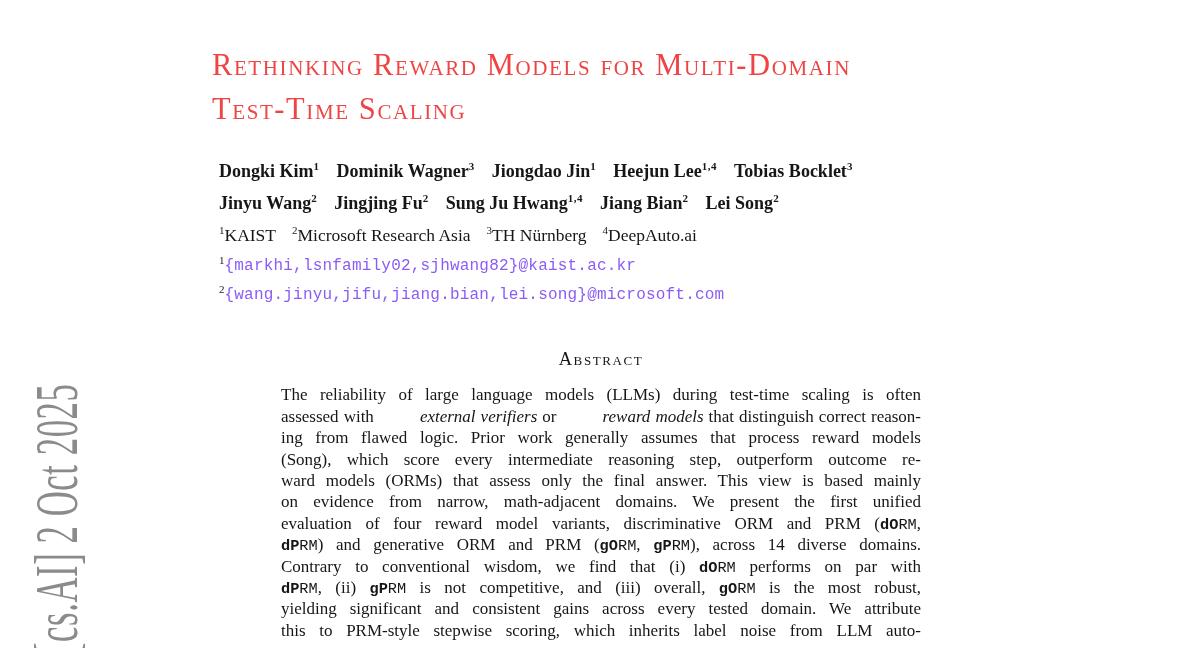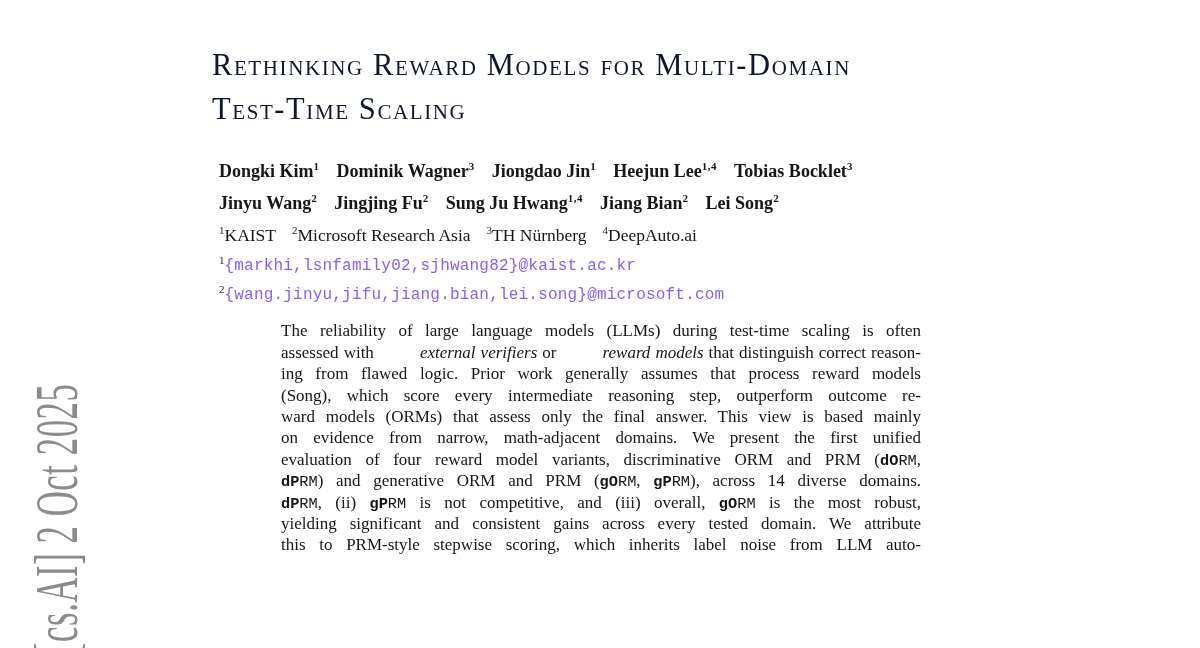--- a/index.html
+++ b/index.html
@@ -27,21 +27,21 @@
   }
   
   #content { position: absolute; left: 212px; top: 0; width: 786px; }
   .title {
     margin-top: 46px;
     font-variant: small-caps;
     font-size: 30.5px;
     line-height: 38px;
     letter-spacing: 1.6px;
     font-weight: 500;
-    color: #0f172a;
+    color: #ef4444;
   }
   #authors-block { margin-top: 25px; margin-left: 7px; }
   .author-line { font-size: 18px; line-height: 27px; font-weight: bold; white-space: nowrap; }
   .author { margin-right: 17px; }
   .author sup { font-size: 11px; letter-spacing: 0.5px; }
   #affil-line { font-size: 17.5px; line-height: 27px; font-weight: normal; white-space: nowrap; margin-left: 7px; }
   .affil { margin-right: 16px; }
   .affil sup, .email-line sup { font-size: 11px; font-family: "Liberation Serif", serif; color: #222; }
   .email-line { font-size: 16px; line-height: 23px; margin-left: 7px; white-space: nowrap; }
   .email-text { font-family: "Liberation Mono", monospace; color: #8b5cf6; letter-spacing: 0.2px; }
@@ -91,29 +91,31 @@
         <div class="author-line"><span class="author">Jinyu Wang<sup>2</sup></span><span class="author">Jingjing Fu<sup>2</sup></span><span class="author">Sung Ju Hwang<sup>1,4</sup></span><span class="author">Jiang Bian<sup>2</sup></span><span class="author">Lei Song<sup>2</sup></span></div>
       </div>
 
     <div id="affil-line"><span class="affil"><sup>1</sup>KAIST</span><span class="affil"><sup>2</sup>Microsoft Research Asia</span><span class="affil"><sup>3</sup>TH Nürnberg</span><span class="affil"><sup>4</sup>DeepAuto.ai</span></div>
 
     <div id="emails-block">
         <div class="email-line"><sup>1</sup><span class="email-text">{markhi,lsnfamily02,sjhwang82}@kaist.ac.kr</span></div>
         <div class="email-line"><sup>2</sup><span class="email-text">{wang.jinyu,jifu,jiang.bian,lei.song}@microsoft.com</span></div>
       </div>
 
+    <div id="abstract-heading">Abstract</div>
 
     <div id="abstract-body">
         <div class="abs-line"><span>The reliability of large language models (LLMs) during test-time scaling is often</span></div>
         <div class="abs-line"><span>assessed with </span><span class="seg-i">external verifiers</span><span> or </span><span class="seg-i">reward models</span><span> that distinguish correct reason-</span></div>
         <div class="abs-line"><span>ing from flawed logic. Prior work generally assumes that process reward models</span></div>
         <div class="abs-line"><span>(Song), which score every intermediate reasoning step, outperform outcome re-</span></div>
         <div class="abs-line"><span>ward models (ORMs) that assess only the final answer. This view is based mainly</span></div>
         <div class="abs-line"><span>on evidence from narrow, math-adjacent domains. We present the first unified</span></div>
         <div class="abs-line"><span>evaluation of four reward model variants, discriminative ORM and PRM (</span><span class="seg-mb">dO</span><span class="seg-m">RM</span><span>,</span></div>
         <div class="abs-line"><span class="seg-mb">dP</span><span class="seg-m">RM</span><span>) and generative ORM and PRM (</span><span class="seg-mb">gO</span><span class="seg-m">RM</span><span>, </span><span class="seg-mb">gP</span><span class="seg-m">RM</span><span>), across 14 diverse domains.</span></div>
+        <div class="abs-line"><span>Contrary to conventional wisdom, we find that (i) </span><span class="seg-mb">dO</span><span class="seg-m">RM</span><span> performs on par with</span></div>
         <div class="abs-line"><span class="seg-mb">dP</span><span class="seg-m">RM</span><span>, (ii) </span><span class="seg-mb">gP</span><span class="seg-m">RM</span><span> is not competitive, and (iii) overall, </span><span class="seg-mb">gO</span><span class="seg-m">RM</span><span> is the most robust,</span></div>
         <div class="abs-line"><span>yielding significant and consistent gains across every tested domain. We attribute</span></div>
         <div class="abs-line"><span>this to PRM-style stepwise scoring, which inherits label noise from LLM auto-</span></div>
       </div>
 
   </div>
 </div>
 
 </body></html>

